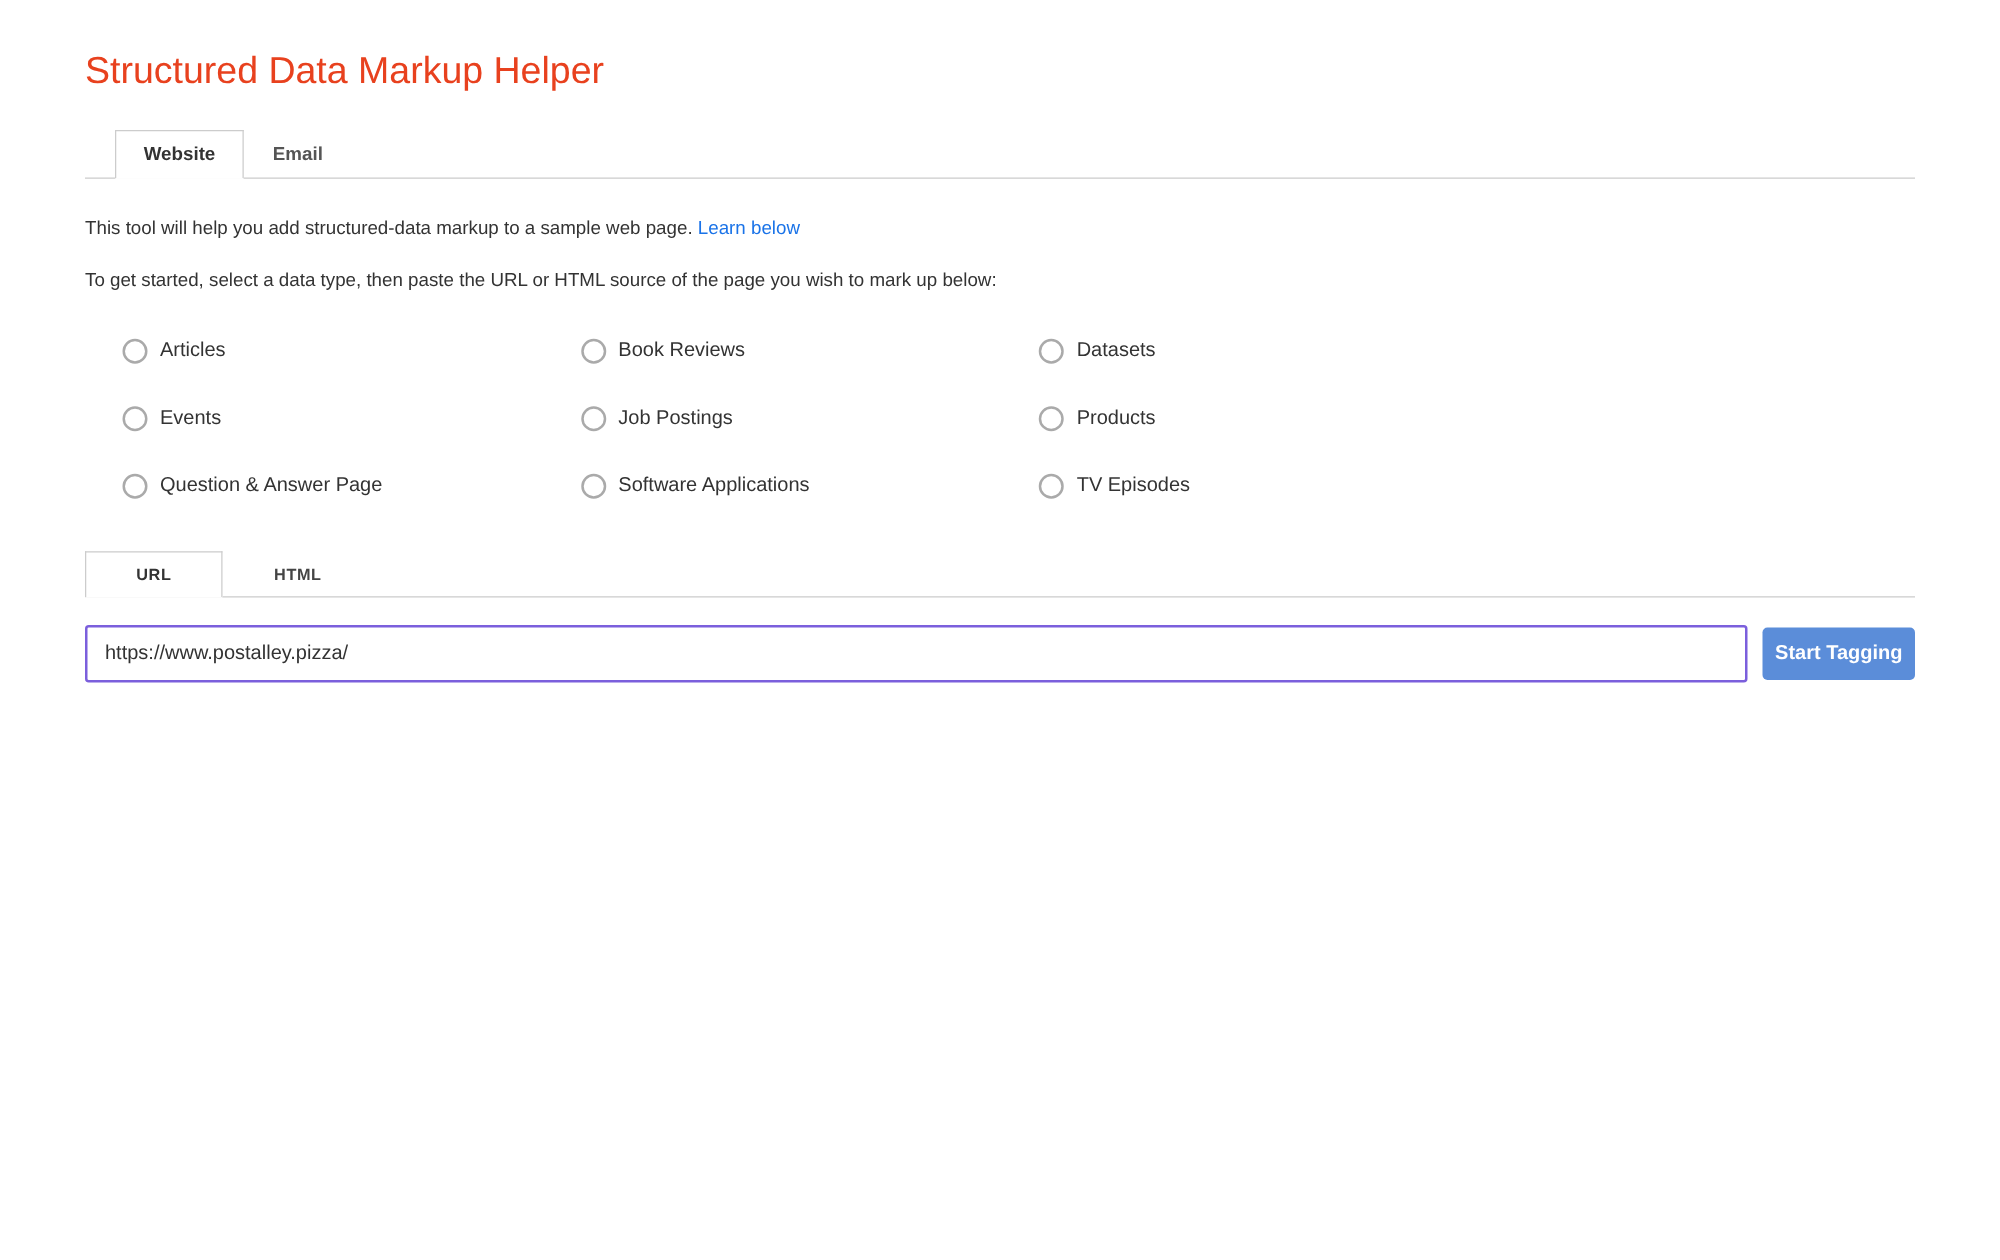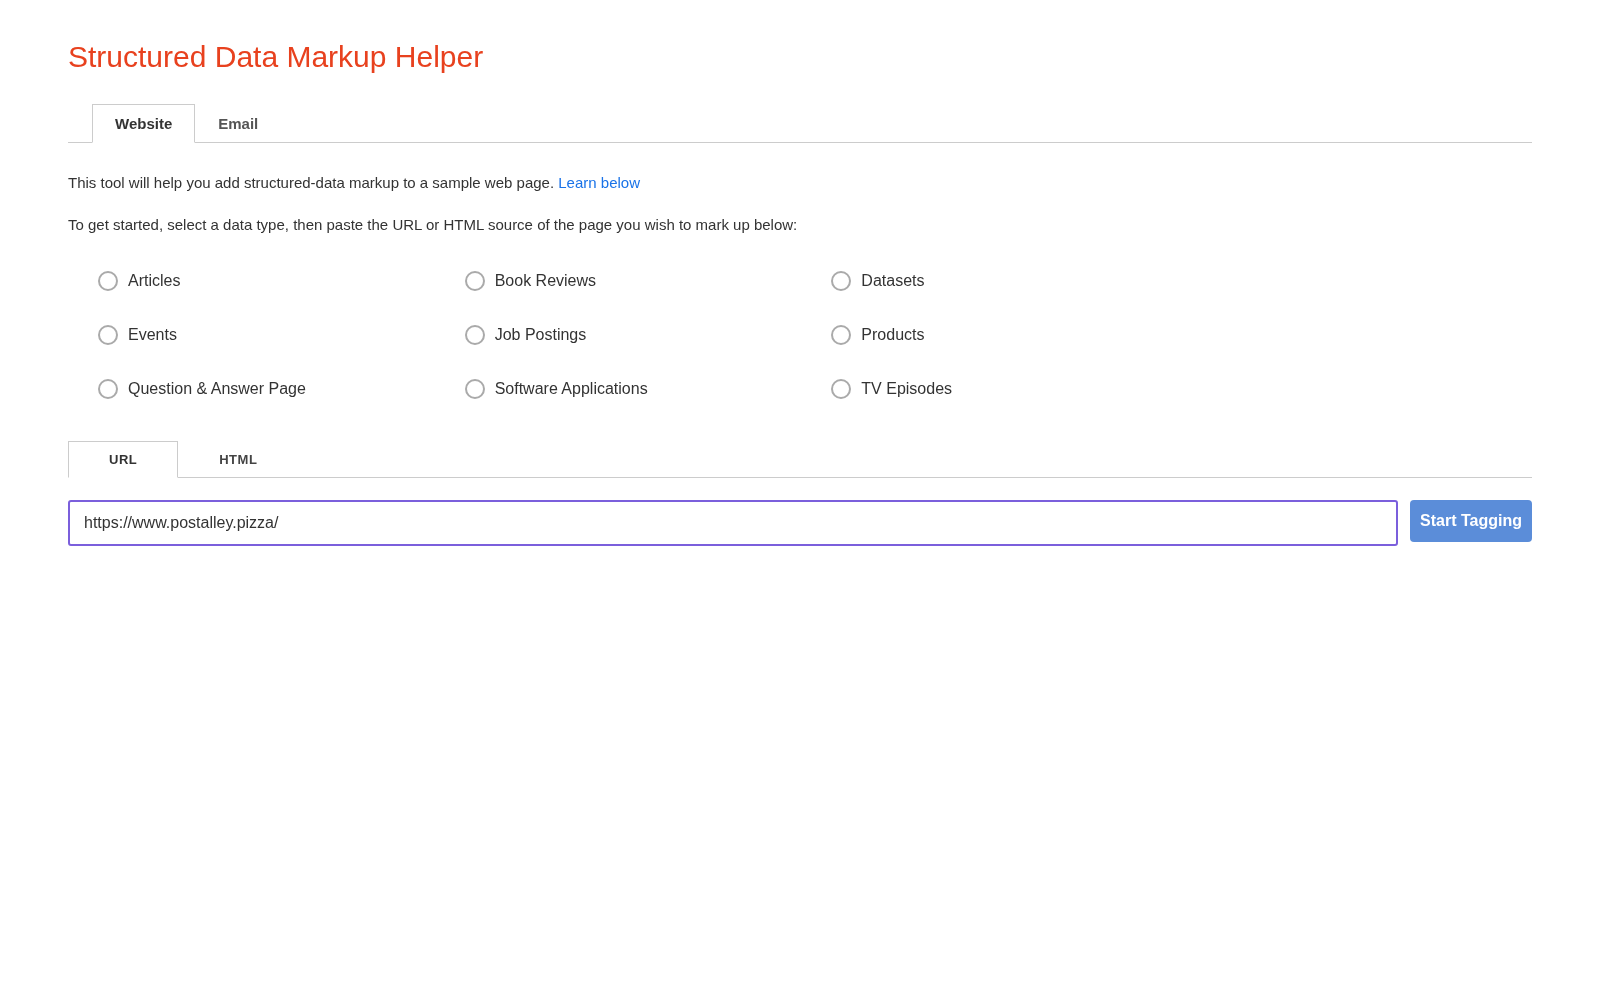--- a/index.html
+++ b/index.html
@@ -143,21 +143,21 @@
     .input-tab.active {
       border: 1px solid #ccc;
       border-bottom: 1px solid #fff;
       background: #fff;
       color: #333;
     }
 
     .url-input-row {
       display: flex;
       gap: 12px;
-      align-items: flex-start;
+      align-items: center;
       margin-top: 10px;
     }
 
     .url-input {
       flex: 1;
       padding: 12px 14px;
       font-size: 16px;
       border: 2px solid #7b5fdc;
       border-radius: 3px;
       outline: none;

